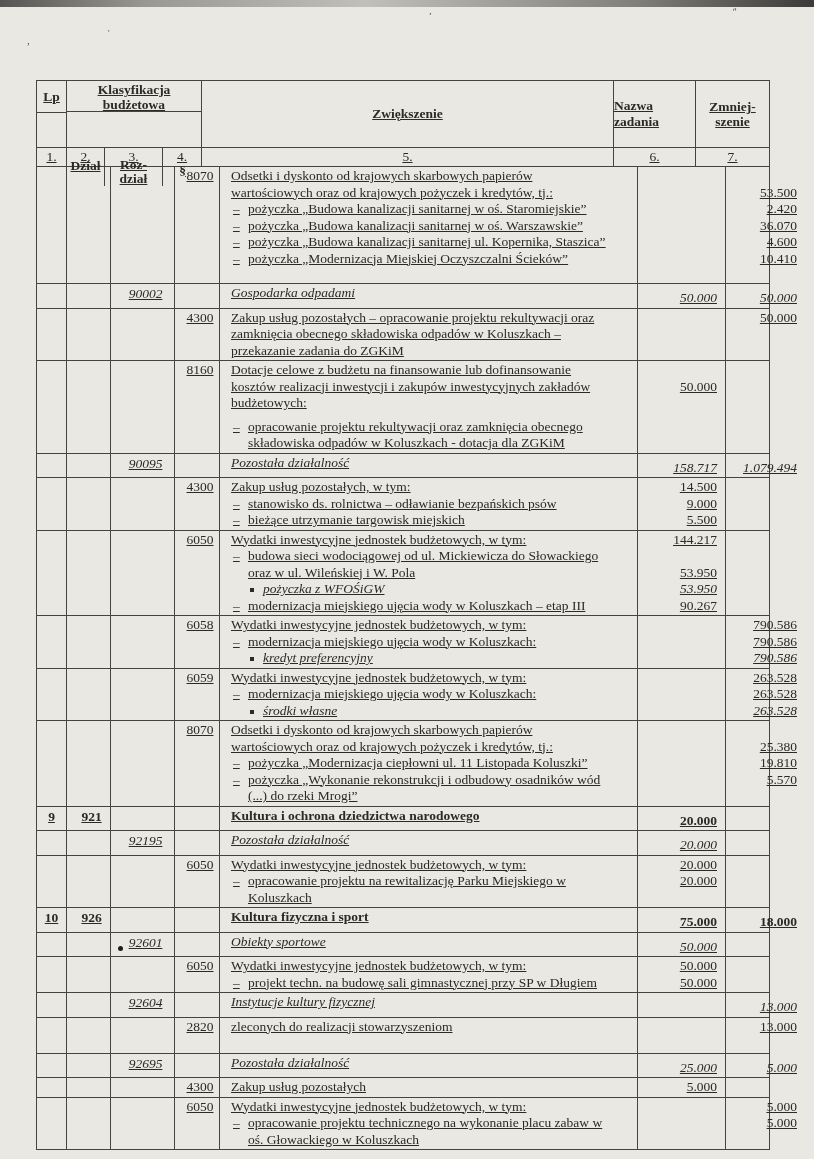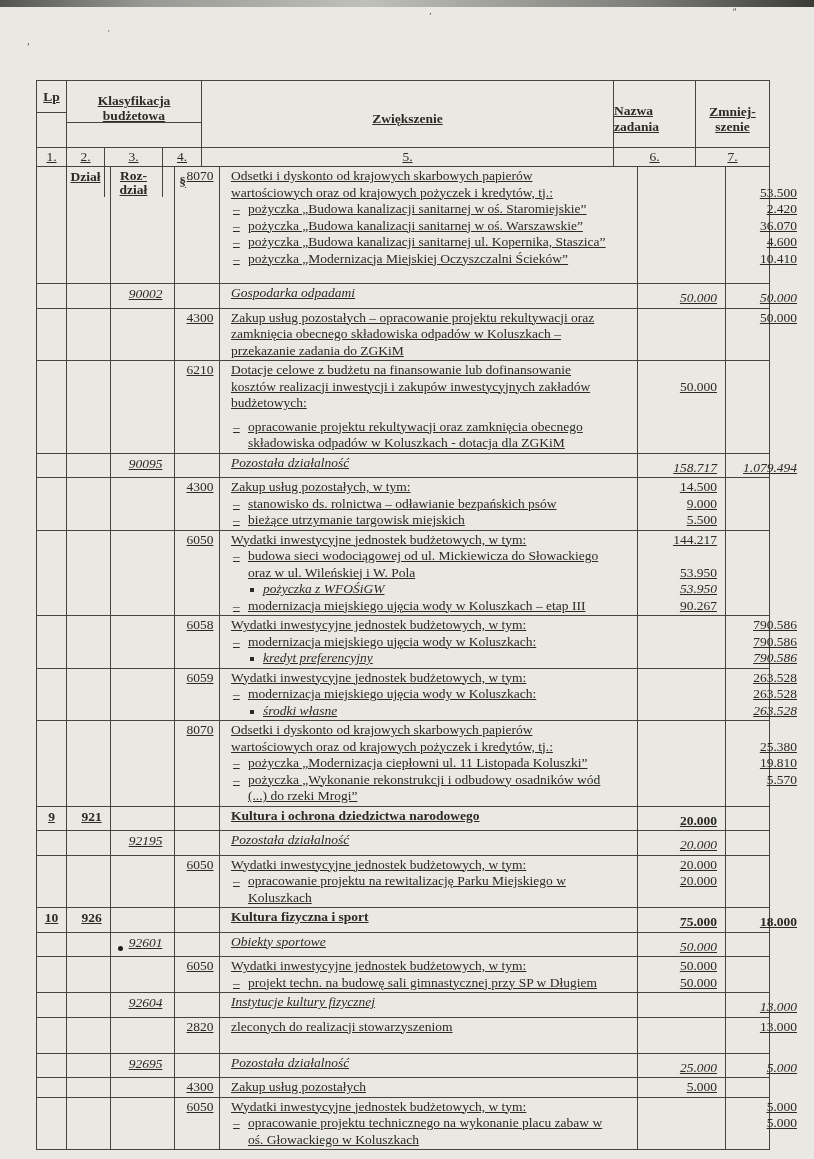--- a/index.html
+++ b/index.html
@@ -24,21 +24,21 @@
     position:absolute;left:36px;top:80px;width:732px;
     border:1.6px solid #45443f;background:transparent;text-decoration:underline;
   }
   .bcell{border-right:1px solid #45443f;box-sizing:border-box;}
   
   .thead{border-bottom:1px solid #45443f;font-weight:bold;}
   .h-row1{display:grid;grid-template-columns:30px 135px 412px 82px 73px;height:66px;}
   .hc{box-sizing:border-box;}
   .hc-lp .lp-top{height:31px;border-bottom:1px solid #45443f;display:flex;align-items:center;justify-content:center;}
   .hc-lp .lp-bottom{height:34px;}
-  .klas-title{height:31px;border-bottom:1px solid #45443f;text-align:center;line-height:15px;padding-top:1px;box-sizing:border-box;margin-top:11px;}
+  .klas-title{height:31px;border-bottom:1px solid #45443f;text-align:center;line-height:15px;padding-top:1px;box-sizing:border-box;}
   .klas-sub{display:grid;grid-template-columns:38px 58px 39px;height:34px;}
   .klas-sub>div{box-sizing:border-box;text-align:center;padding-top:2px;margin-top:44px;}
   .hc-rozdzial{line-height:14px;}
   .hc-par{padding-top:7px !important;}
   .hc-nazwa{display:flex;align-items:center;justify-content:center;}
   .hc-zw{display:flex;align-items:center;justify-content:center;}
   .hc-zm{display:flex;flex-direction:column;align-items:center;justify-content:center;line-height:15px;}
   .h-nums{display:grid;grid-template-columns:30px 38px 58px 39px 412px 82px 73px;height:18px;border-top:1px solid #45443f;font-weight:normal;}
   .h-nums>div{box-sizing:border-box;text-align:center;line-height:17px;}
 
@@ -205,21 +205,21 @@
           <div class="cell c-zm">
             <div class="vline">50.000</div>
             <div class="vline"></div>
             <div class="vline"></div>
           </div>
         </div>
         <div class="trow r-normal">
           <div class="cell bcell c-lp"></div>
           <div class="cell bcell c-dzial"></div>
           <div class="cell bcell c-rozdzial"></div>
-          <div class="cell bcell c-par">6210</div>
+          <div class="cell bcell c-par">8160</div>
           <div class="cell bcell c-nazwa">
             <div class="nline">
               <div class="ntext">Dotacje celowe z budżetu na finansowanie lub dofinansowanie</div>
             </div>
             <div class="nline">
               <div class="ntext">kosztów realizacji inwestycji i zakupów inwestycyjnych zakładów</div>
             </div>
             <div class="nline">
               <div class="ntext">budżetowych:</div>
             </div>

